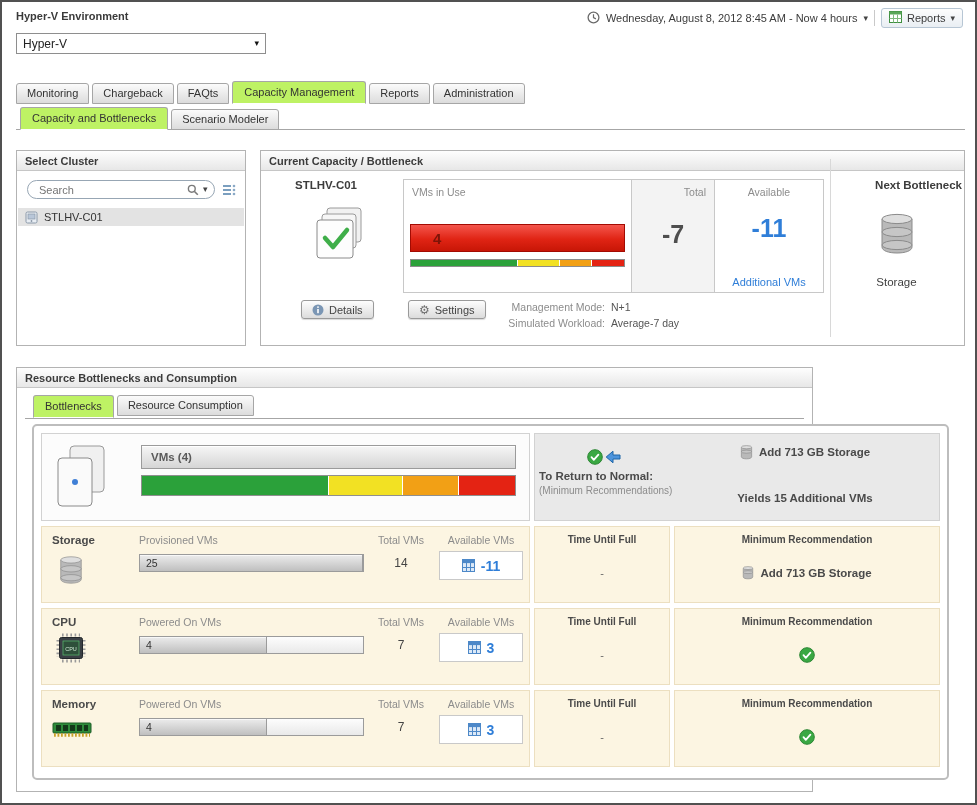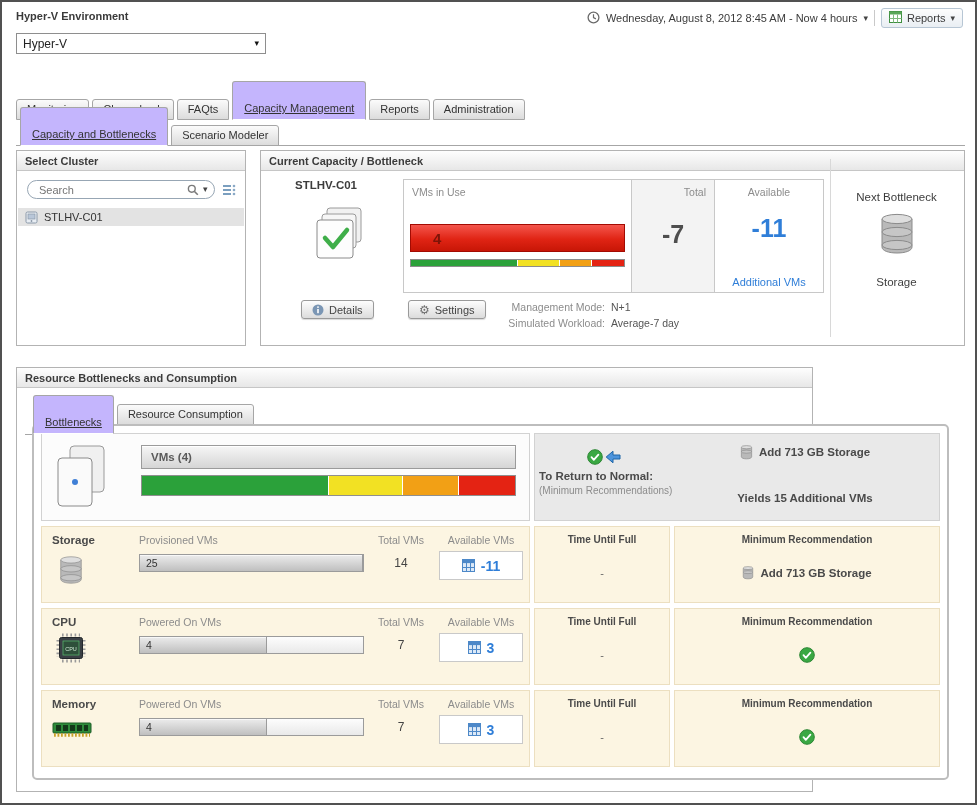--- a/index.html
+++ b/index.html
@@ -18,21 +18,21 @@
                 background: #fff; display: flex; align-items: center; justify-content: space-between;
                 padding: 0 6px; font-size: 12px; color: #222; cursor: pointer; }
 
   
   .tabrow { position: absolute; display: flex; gap: 3px; align-items: flex-end; }
   .main-tabs { left: 14px; top: 79px; }
   .sub-tabs  { left: 14px; top: 105px; width: 949px; border-bottom: 1px solid #a6a6a6; padding-left: 4px; }
   .tab { border: 1px solid #a6a6a6; border-radius: 3px 3px 0 0; padding: 3px 10px 4px; font-size: 11px; color: #333;
          background: linear-gradient(#fbfbfb, #dcdcdc); cursor: pointer; white-space: nowrap; }
   .sub-tabs .tab { margin-bottom: -1px; }
-  .tab.active { background: #c4b5fd; padding: 20px 11px 5px; border-bottom-color: #fff; position: relative; z-index: 2; text-decoration: underline; }
+  .tab.active { background: #bef264; padding: 4px 11px 5px; border-bottom-color: #fff; position: relative; z-index: 2; }
 
   
   .panel { position: absolute; border: 1px solid #b3b3b3; background: #fff; }
   .panel-header { height: 20px; line-height: 20px; padding: 0 8px; background: linear-gradient(#fefefe, #e7e7e7);
                   border-bottom: 1px solid #c6c6c6; font-weight: bold; font-size: 11px; color: #3c3c3c; }
 
   
   #cluster-panel { left: 14px; top: 148px; width: 230px; height: 196px; }
   .search-row { display: flex; align-items: center; gap: 7px; padding: 9px 8px 4px 10px; }
   .search-box { flex: 1; height: 19px; border: 1px solid #97a6b4; border-radius: 10px; display: flex;
@@ -67,27 +67,27 @@
   .mini-gauge { position: absolute; left: 6px; right: 6px; top: 79px; height: 8px; border: 1px solid #8c8c8c;
                 display: flex; background: #fff; }
   .big-num { position: absolute; left: 0; right: 0; top: 40px; text-align: center; font-size: 25px; font-weight: bold; }
   .num-total { color: #4e4e4e; }
   .num-avail { color: #2f7ed8; }
   .link-additional { position: absolute; left: 0; right: 0; top: 96px; text-align: center; color: #2f7ed8;
                      font-size: 11px; cursor: pointer; }
   .mgmt-lbl { position: absolute; width: 112px; text-align: right; color: #8c8c8c; font-size: 10.5px; }
   .mgmt-val { position: absolute; left: 350px; color: #555; font-size: 10.5px; }
   .cap-divider { position: absolute; left: 569px; top: 8px; bottom: 8px; width: 1px; background: #d8d8d8; }
-  .next-bn-title { position: absolute; left: 570px; right: 2px; top: 40px; text-align: center; font-weight: normal; font-size: 11.5px; }
+  .next-bn-title { position: absolute; left: 570px; right: 2px; top: 28px; text-align: right; font-weight: bold; font-size: 11.5px; }
   .next-bn-icon  { position: absolute; left: 570px; right: 2px; top: 60px; text-align: center; }
   .next-bn-value { position: absolute; left: 570px; right: 2px; top: 125px; text-align: center; font-size: 11.5px; color: #3f3f3f; }
 
   
   #bottom-panel { left: 14px; top: 365px; width: 797px; height: 425px; }
-  .btabs { position: absolute; left: 8px; right: 8px; top: 27px; display: flex; gap: 3px; align-items: center;
+  .btabs { position: absolute; left: 8px; right: 8px; top: 27px; display: flex; gap: 3px; align-items: flex-start;
            border-bottom: 1px solid #a6a6a6; padding-left: 8px; }
   .wrapper { position: absolute; left: 15px; top: 56px; width: 917px; height: 356px; border: 2px solid #bdbdbd;
              border-radius: 5px; background: #fff; padding: 7px; }
   .sumrow { display: flex; gap: 4px; height: 88px; }
   .sumleft { width: 489px; border: 1px solid #d2d2d2; background: #fcfcfc; position: relative; }
   .host-icon-wrap { position: absolute; left: 10px; top: 10px; }
   .vmsbar { position: absolute; left: 99px; right: 13px; top: 11px; height: 24px; border: 1px solid #9b9b9b;
             background: linear-gradient(#f6f6f6, #d5d5d5); box-shadow: inset 0 1px 0 #fff; display: flex;
             align-items: center; padding-left: 9px; font-weight: bold; font-size: 11.5px; color: #5a5a5a; cursor: pointer; }
   .colorbar { position: absolute; left: 99px; right: 13px; top: 41px; height: 21px; border: 1px solid #8f8f8f; display: flex; }

